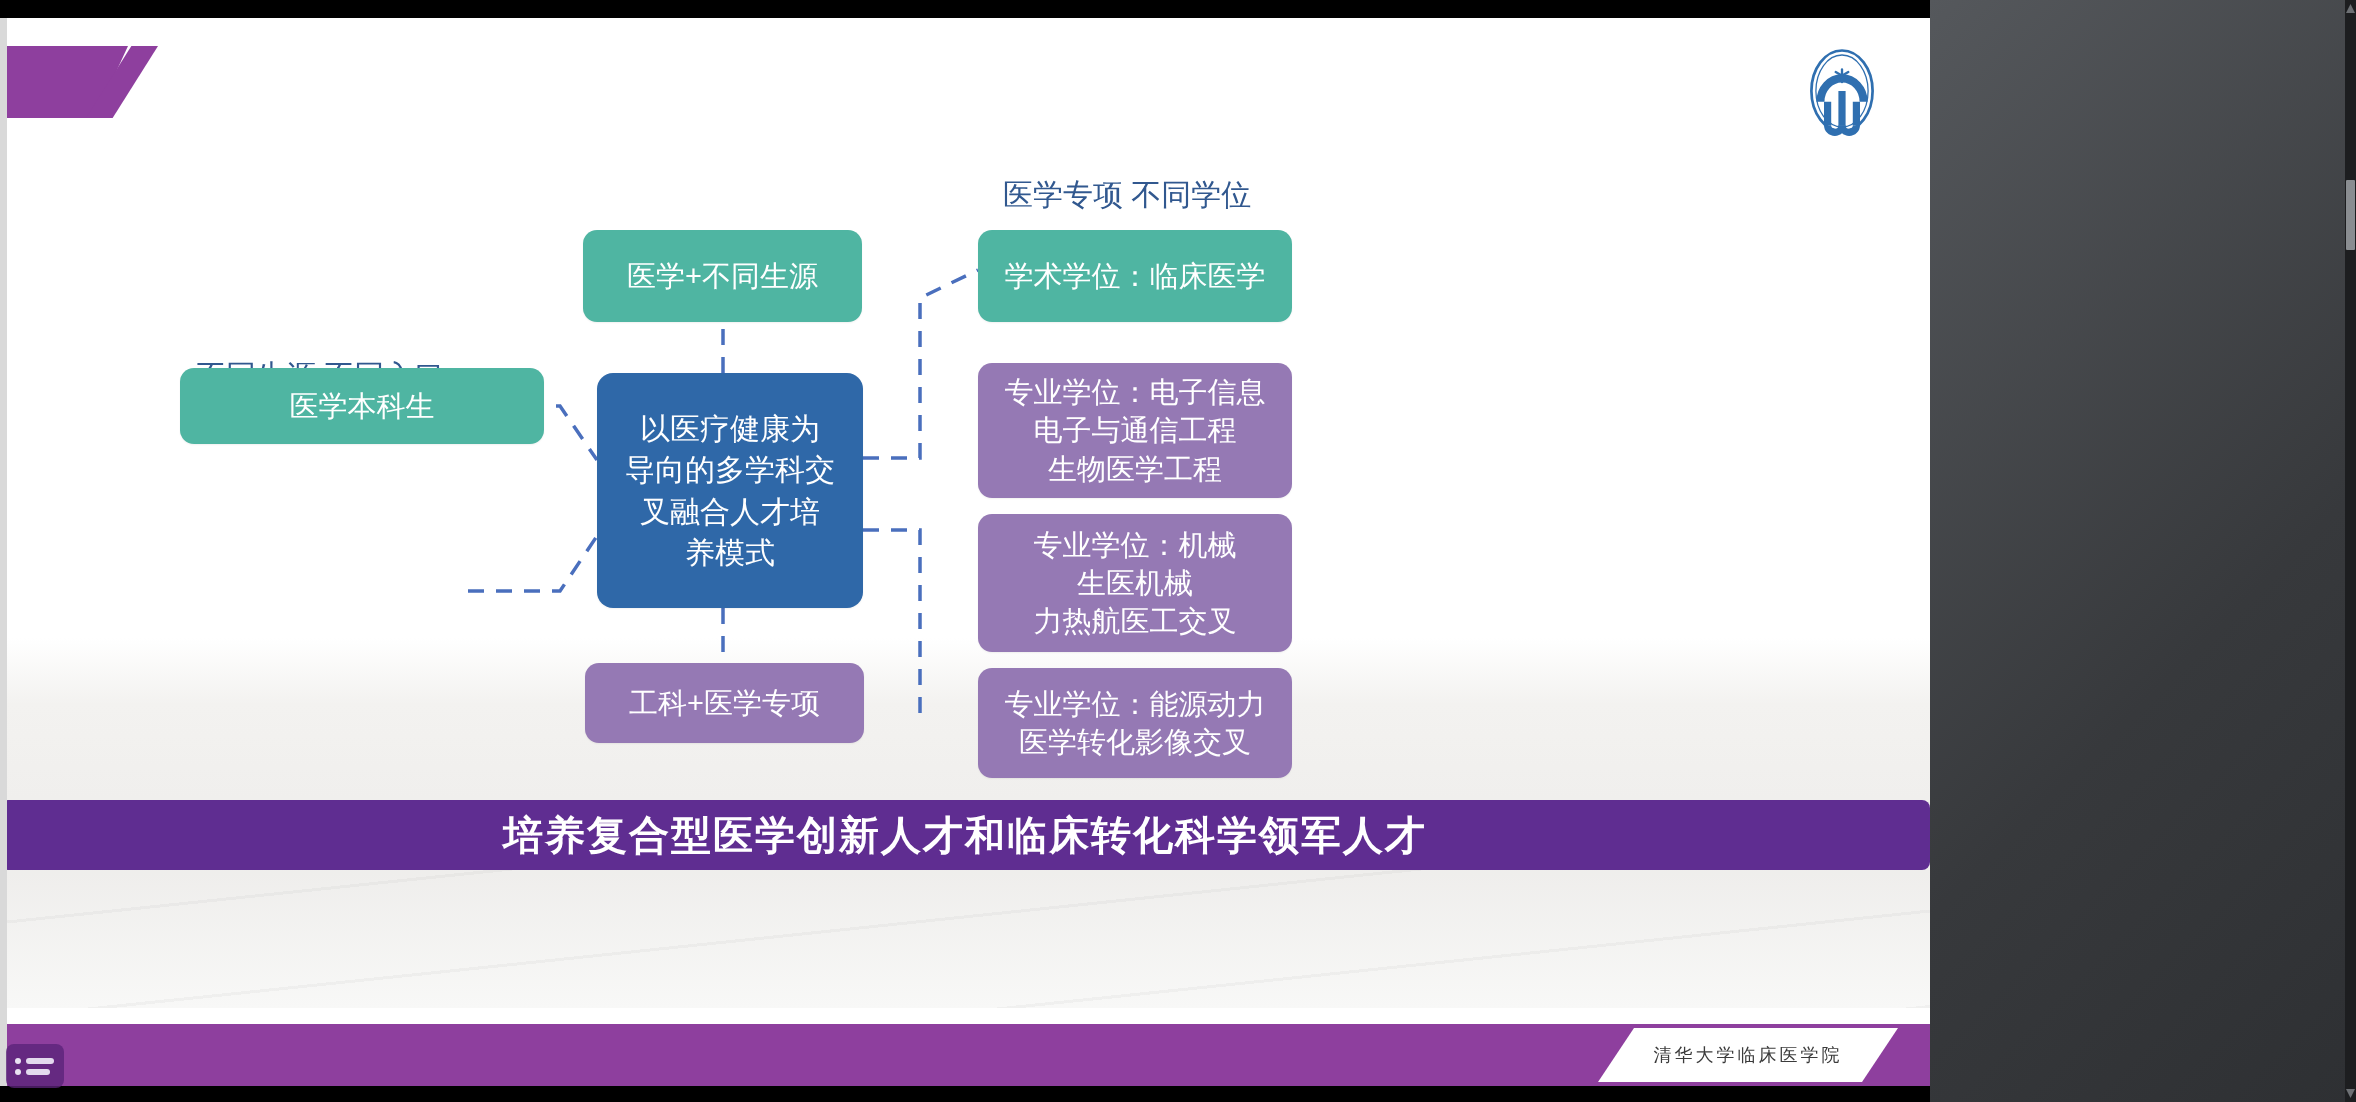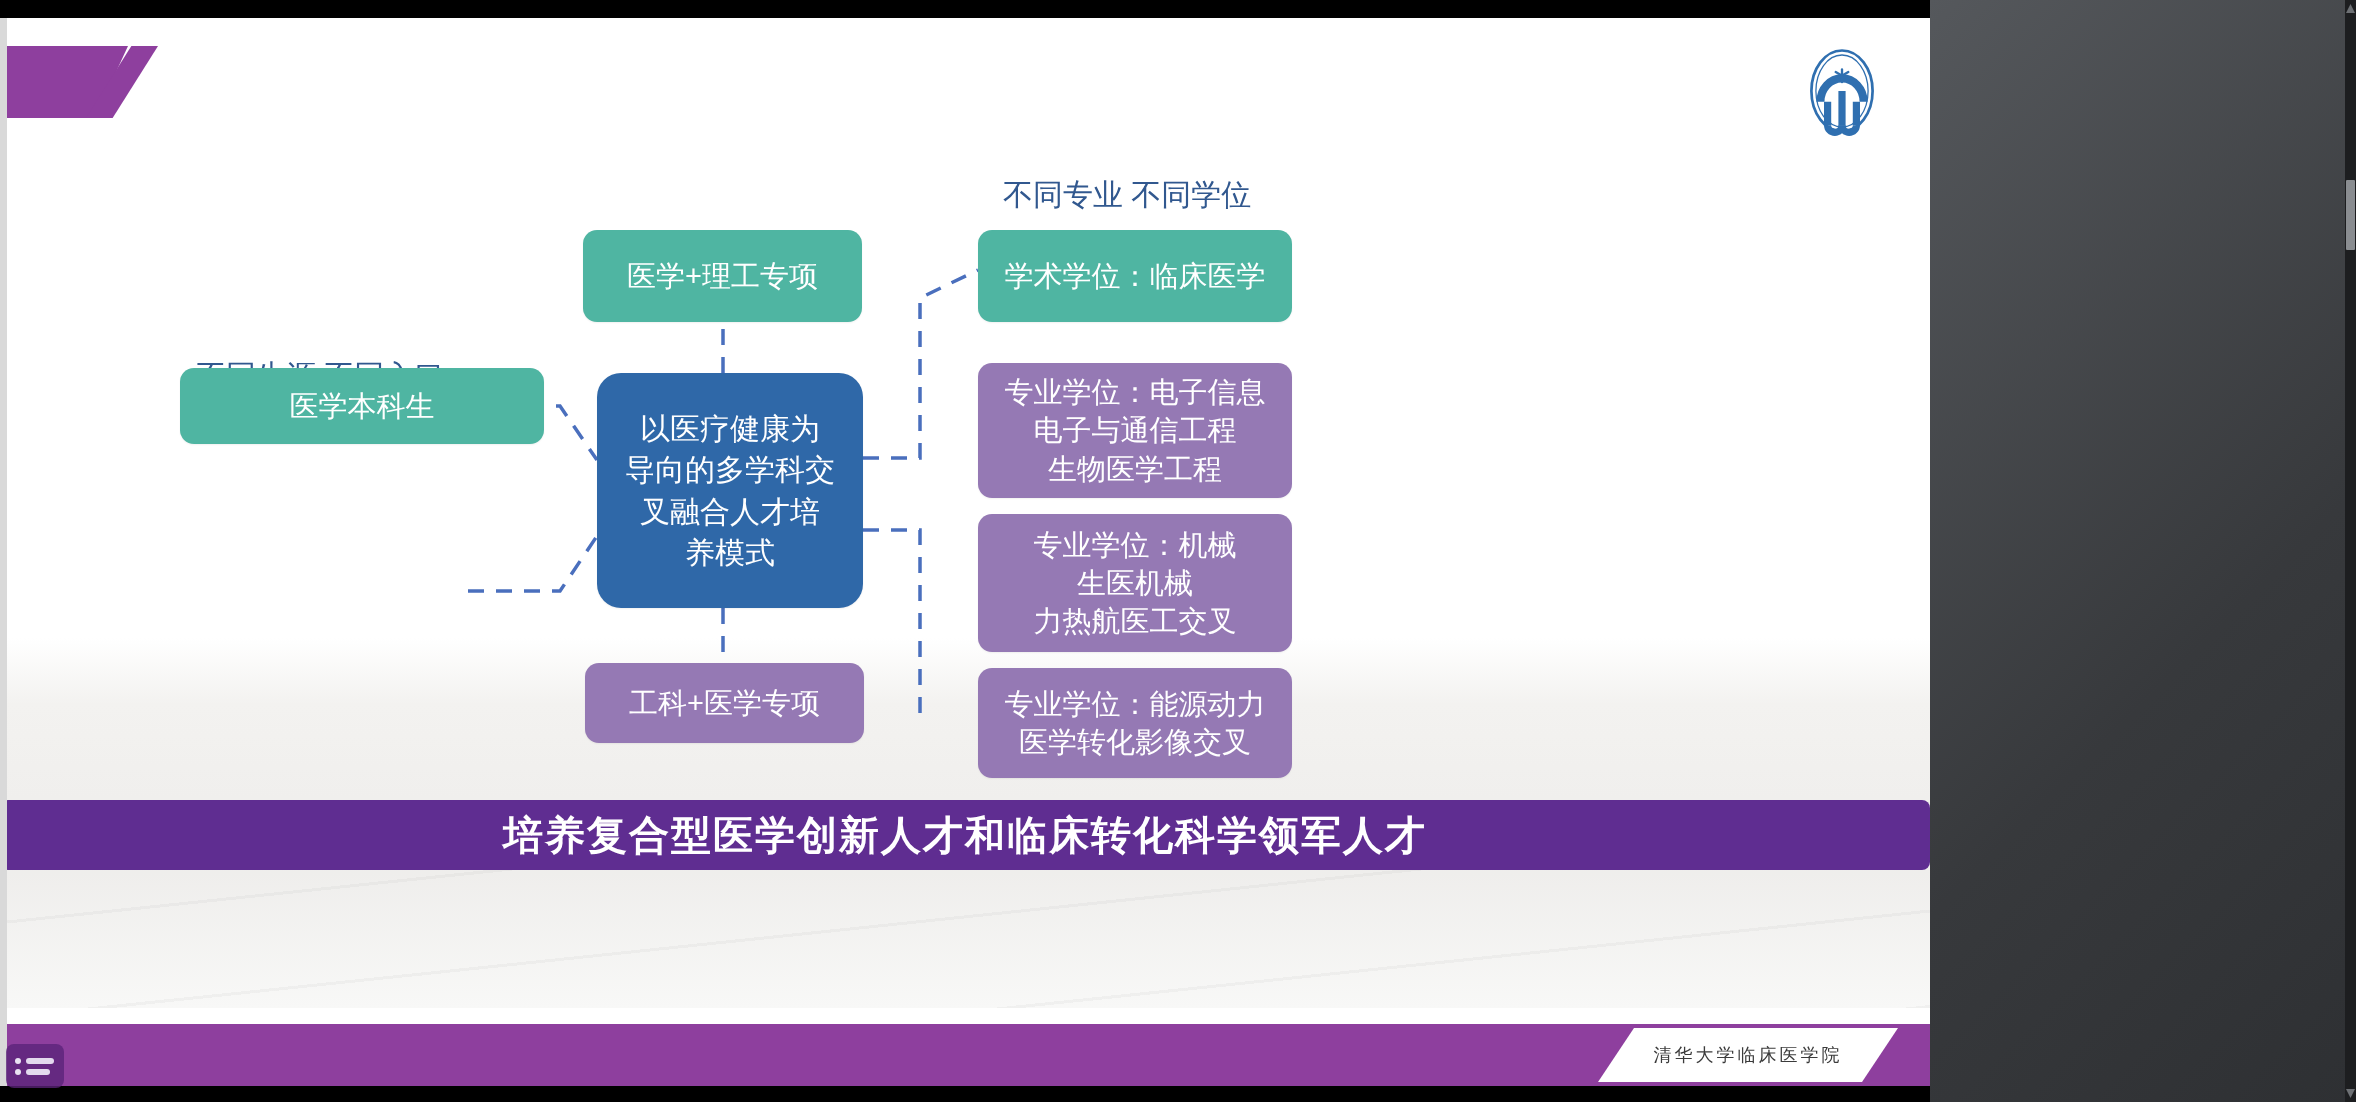--- a/index.html
+++ b/index.html
@@ -85,21 +85,21 @@
     font-size: 29px; line-height: 1.32; padding: 6px 10px; white-space: pre-line;
     box-shadow: 0 1px 2px rgba(0,0,0,0.06);
   }
   .teal   { background: #4fb5a2; }
   .purple { background: #9579b4; }
   .blue   { background: #2f68a8; border-radius: 16px; }
 
   .n-med-bs   { left: 180px;  top: 350px; width: 364px; height: 76px; }
   .n-nonmed   { left: 168px;  top: 535px; width: 300px; height: 76px; }
   .n-mt       { left: 583px;  top: 212px; width: 279px; height: 92px; }
-  .n-center   { left: 597px;  top: 355px; width: 266px; height: 235px; font-size: 30px; line-height: 1.38; border-radius: 24px; }
+  .n-center   { left: 597px;  top: 355px; width: 266px; height: 235px; font-size: 30px; line-height: 1.38; }
   .n-em       { left: 585px;  top: 645px; width: 279px; height: 80px; }
 
   .n-acad     { left: 978px;  top: 212px; width: 314px; height: 92px; }
   .n-ei       { left: 978px;  top: 345px; width: 314px; height: 135px; text-align: center; }
   .n-mech     { left: 978px;  top: 496px; width: 314px; height: 138px; }
   .n-energy   { left: 978px;  top: 650px; width: 314px; height: 110px; }
 
   svg.links { position: absolute; left: 0; top: 0; width: 1930px; height: 1068px; pointer-events: none; }
 
   
@@ -159,41 +159,41 @@
           <path d="M50 88 A8 8 0 0 0 66 88" fill="none" stroke="#2f6fb0" stroke-width="8"></path>
           <g stroke="#2f6fb0" stroke-width="2.6" stroke-linecap="round">
             <line x1="50" y1="26" x2="50" y2="40"></line>
             <line x1="43" y1="29" x2="57" y2="37"></line>
             <line x1="57" y1="29" x2="43" y2="37"></line>
           </g>
         </svg>
       </div>
 
       <div class="cap cap-left">不同生源 不同入口</div>
-      <div class="cap cap-right">不同专业 不同学位</div>
+      <div class="cap cap-right">医学专项 不同学位</div>
 
       <svg class="links" viewBox="0 0 1930 1068">
         <g stroke="#4a6fbd" stroke-width="3.5" fill="none" stroke-dasharray="16 12" stroke-linecap="butt">
 
           <path d="M472 388 L560 388 L597 442"></path>
 
           <path d="M468 573 L560 573 L597 518"></path>
 
           <path d="M723 355 L723 304"></path>
 
           <path d="M723 590 L723 645"></path>
 
           <path d="M863 440 L920 440 L920 280 L978 252"></path>
 
           <path d="M863 512 L920 512 L920 700"></path>
         </g>
       </svg>
 
       <div class="node teal n-med-bs">医学本科生</div>
-      <div class="node teal n-mt">医学+理工专项</div>
+      <div class="node teal n-mt">医学+不同生源</div>
       <div class="node blue n-center">以医疗健康为
 导向的多学科交
 叉融合人才培
 养模式</div>
       <div class="node purple n-em">工科+医学专项</div>
 
       <div class="node teal n-acad">学术学位：临床医学</div>
       <div class="node purple n-ei">专业学位：电子信息
 电子与通信工程
 生物医学工程</div>

